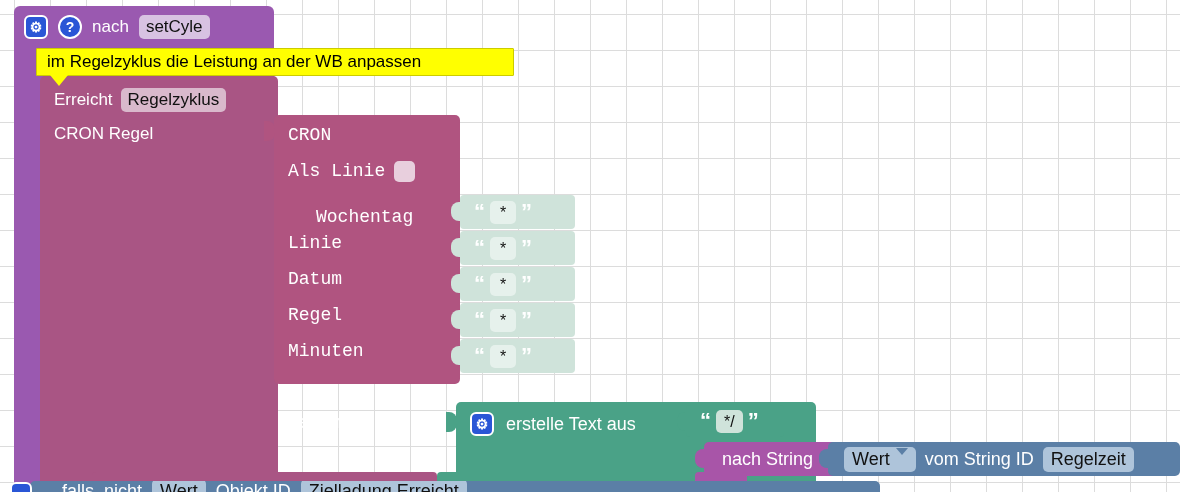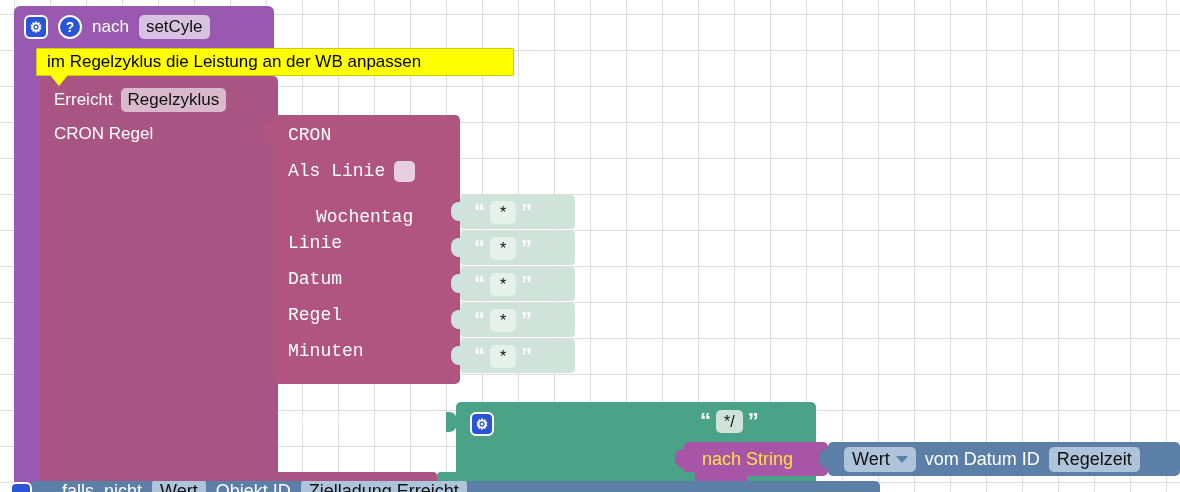--- a/index.html
+++ b/index.html
@@ -245,31 +245,31 @@
     top: 405px;
     width: 98px;
     height: 32px;
     background: #4aa287;
   }
   #str-slash .plug { background: #4aa287; }
   #str-slash .str-field { background: #cfe3da; }
 
   
   #block-nachstring {
-    left: 684px;
+    left: 704px;
     top: 442px;
     width: 144px;
     height: 34px;
     background: #a855a8;
     border-radius: 5px;
     display: flex;
     align-items: center;
     padding-left: 18px;
     box-sizing: border-box;
-    color: #fde047;
+    color: #ffffff;
     font-size: 18px;
   }
   #block-nachstring .plug { background: #a855a8; }
 
   
   #block-objectvalue {
     left: 828px;
     top: 442px;
     width: 352px;
     height: 34px;
@@ -285,21 +285,21 @@
   }
   #block-objectvalue .plug { background: #5b7fa6; }
   .chip-blue {
     background: #aec4da;
     color: #111111;
     border-radius: 5px;
     padding: 1px 8px;
     font-size: 18px;
     line-height: 23px;
     display: inline-flex;
-    align-items: center;
+    align-items: flex-start;
     gap: 6px;
   }
   .caret {
     width: 0; height: 0;
     border-left: 6px solid transparent;
     border-right: 6px solid transparent;
     border-top: 7px solid #5b7fa6;
     display: inline-block;
   }
 
@@ -456,20 +456,21 @@
     <span class="plug"></span>
     <span class="quote">“</span>
     <span class="str-field">*</span>
     <span class="quote">”</span>
   </div>
 
   <div class="blk" id="block-createtext">
     <div class="notch-left" style="left:-10px; top:10px; background:#4aa287;"></div>
     <div id="createtext-header">
       <span class="icon-badge">⚙</span>
+      <span>erstelle Text aus</span>
     </div>
   </div>
 
   <div class="blk strblk" id="str-slash">
     <span class="plug"></span>
     <span class="quote">“</span>
     <span class="str-field">*/</span>
     <span class="quote">”</span>
   </div>
 
@@ -477,21 +478,21 @@
     <span class="plug"></span>
     <span>nach String</span>
   </div>
 
   <div class="blk" id="block-objectvalue">
     <span class="plug"></span>
     <span class="chip-blue">
       <span>Wert</span>
       <span class="caret"></span>
     </span>
-    <span>vom Datum ID</span>
+    <span>vom String ID</span>
     <span class="chip-blue">Regelzeit</span>
   </div>
 
   <div class="blk" id="block-bottom-rose"></div>
   <div class="blk" id="block-bottom-green"></div>
   <div class="blk" id="block-bottom-purple"></div>
   <div class="blk" id="block-bottom-blue"></div>
   <div class="blk" id="block-bottom-icon"></div>
   <div id="bottom-text-layer">
     <span>falls</span>

